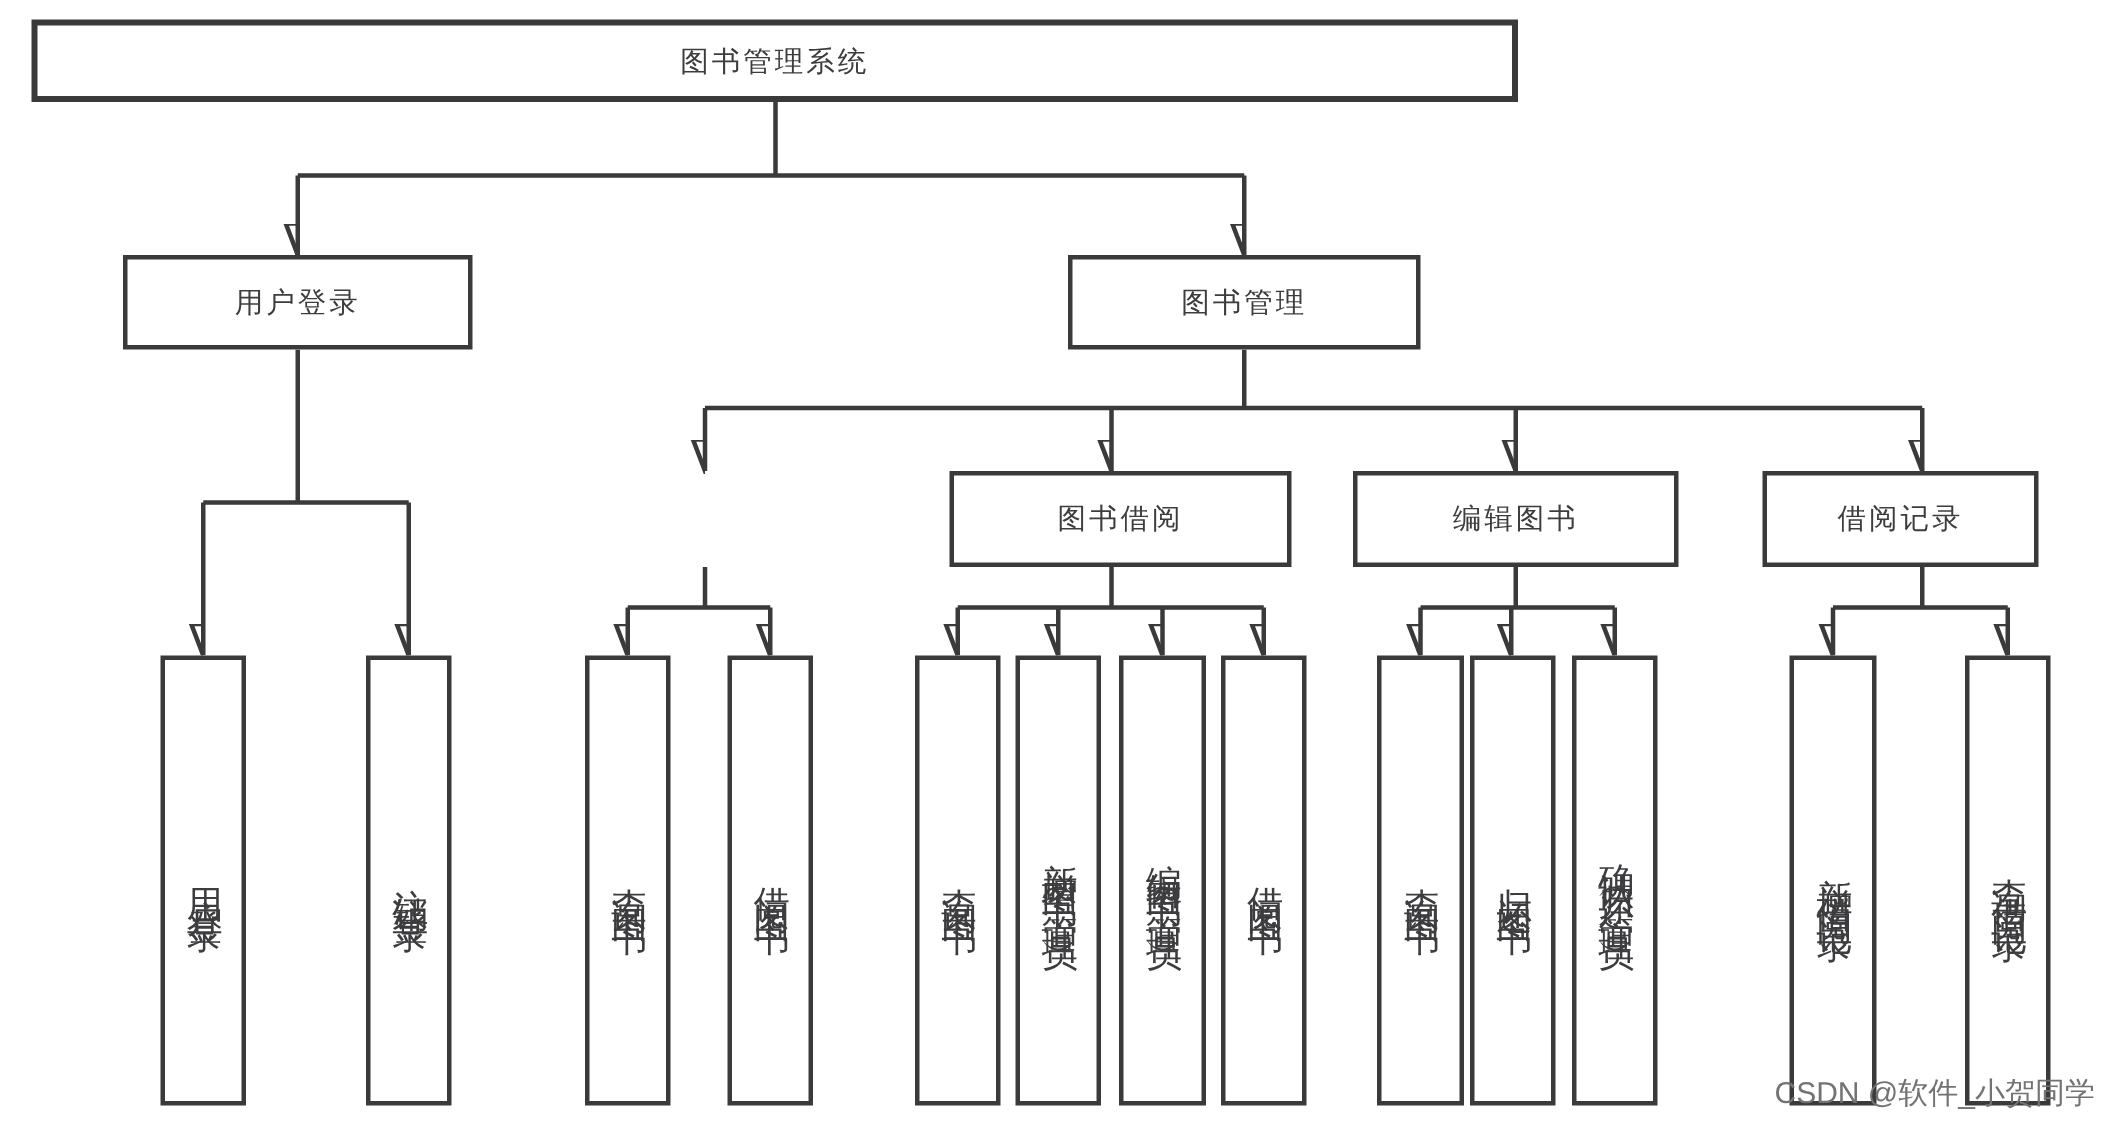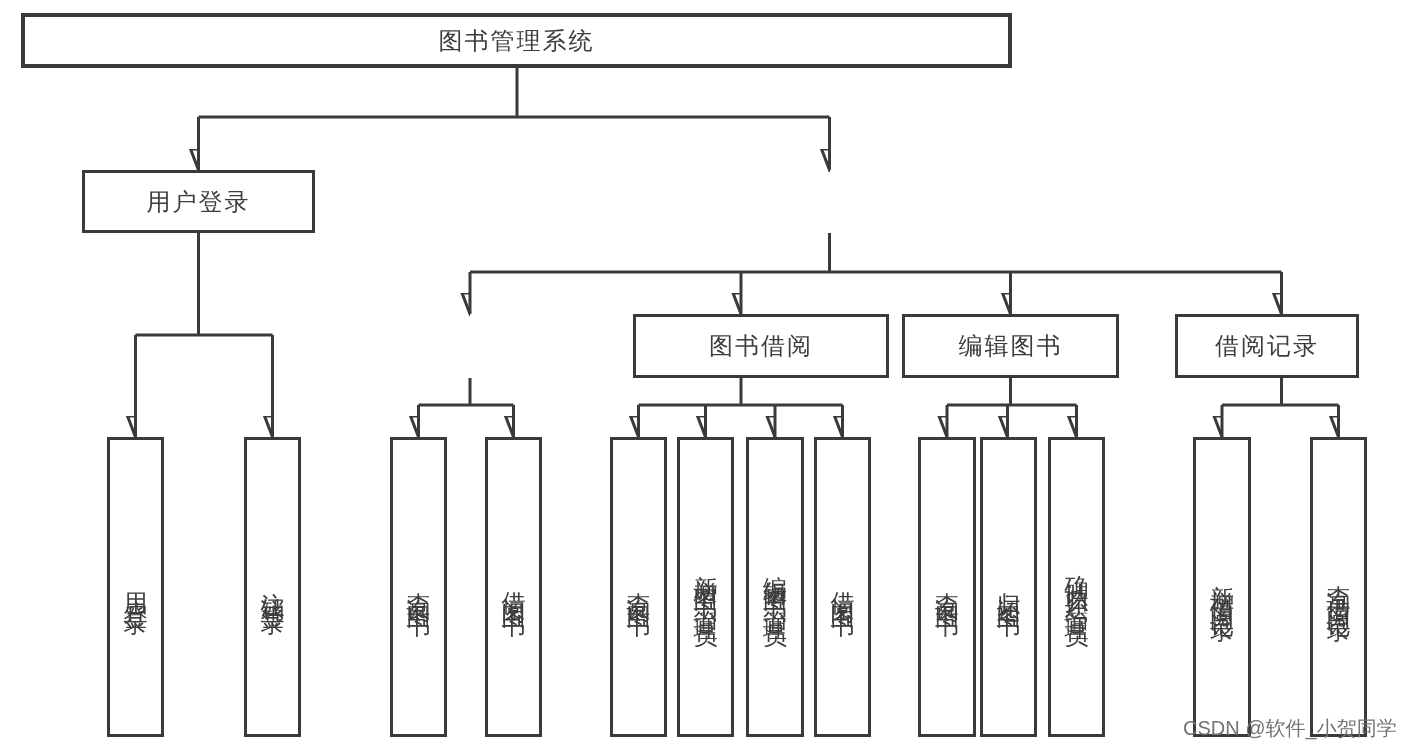--- a/index.html
+++ b/index.html
@@ -28,21 +28,21 @@
     box-sizing:border-box;
     border:3px solid var(--stroke);
     background:#ffffff;
     display:flex;
     align-items:center;
     justify-content:center;
     color:var(--text);
     z-index:2;
   }
   .node.root{border-width:4px;font-size:25px;letter-spacing:2px;}
-  .node.h{font-size:24px;letter-spacing:2px;}
+  .node.h{font-size:19px;letter-spacing:2px;}
   .node.v{
     writing-mode:vertical-rl;
     text-orientation:mixed;
     font-size:24px;
     letter-spacing:7px;
     line-height:1;
   }
   .watermark{
     position:absolute;
     z-index:3;
@@ -107,22 +107,23 @@
     <g>
       <path d="M1281.5 378 V405 M1222 405 H1338.5"></path>
       <line x1="1222" y1="405" x2="1222" y2="437" marker-end="url(#arr)"></line>
       <line x1="1338.5" y1="405" x2="1338.5" y2="437" marker-end="url(#arr)"></line>
     </g>
   </svg>
 
   <div class="node root h" style="left:21px;top:13px;width:991px;height:55px">图书管理系统</div>
 
   <div class="node h" style="left:82px;top:170px;width:233px;height:63px">用户登录</div>
+  <div class="node h" style="left:712px;top:170px;width:235px;height:63px">图书管理</div>
 
-  <div class="node h" style="left:633px;top:314px;width:256px;height:64px">图书借阅</div>
+  <div class="node h" style="left:633px;top:314px;width:228px;height:64px">图书借阅</div>
   <div class="node h" style="left:902px;top:314px;width:217px;height:64px">编辑图书</div>
   <div class="node h" style="left:1175px;top:314px;width:184px;height:64px">借阅记录</div>
 
   <div class="node v" style="left:107px;top:437px;width:57px;height:300px">用户登录</div>
   <div class="node v" style="left:244px;top:437px;width:57px;height:300px">注销登录</div>
 
   <div class="node v" style="left:390px;top:437px;width:57px;height:300px">查询图书</div>
   <div class="node v" style="left:485px;top:437px;width:57px;height:300px">借阅图书</div>
 
   <div class="node v" style="left:610px;top:437px;width:57px;height:300px">查询图书</div>

